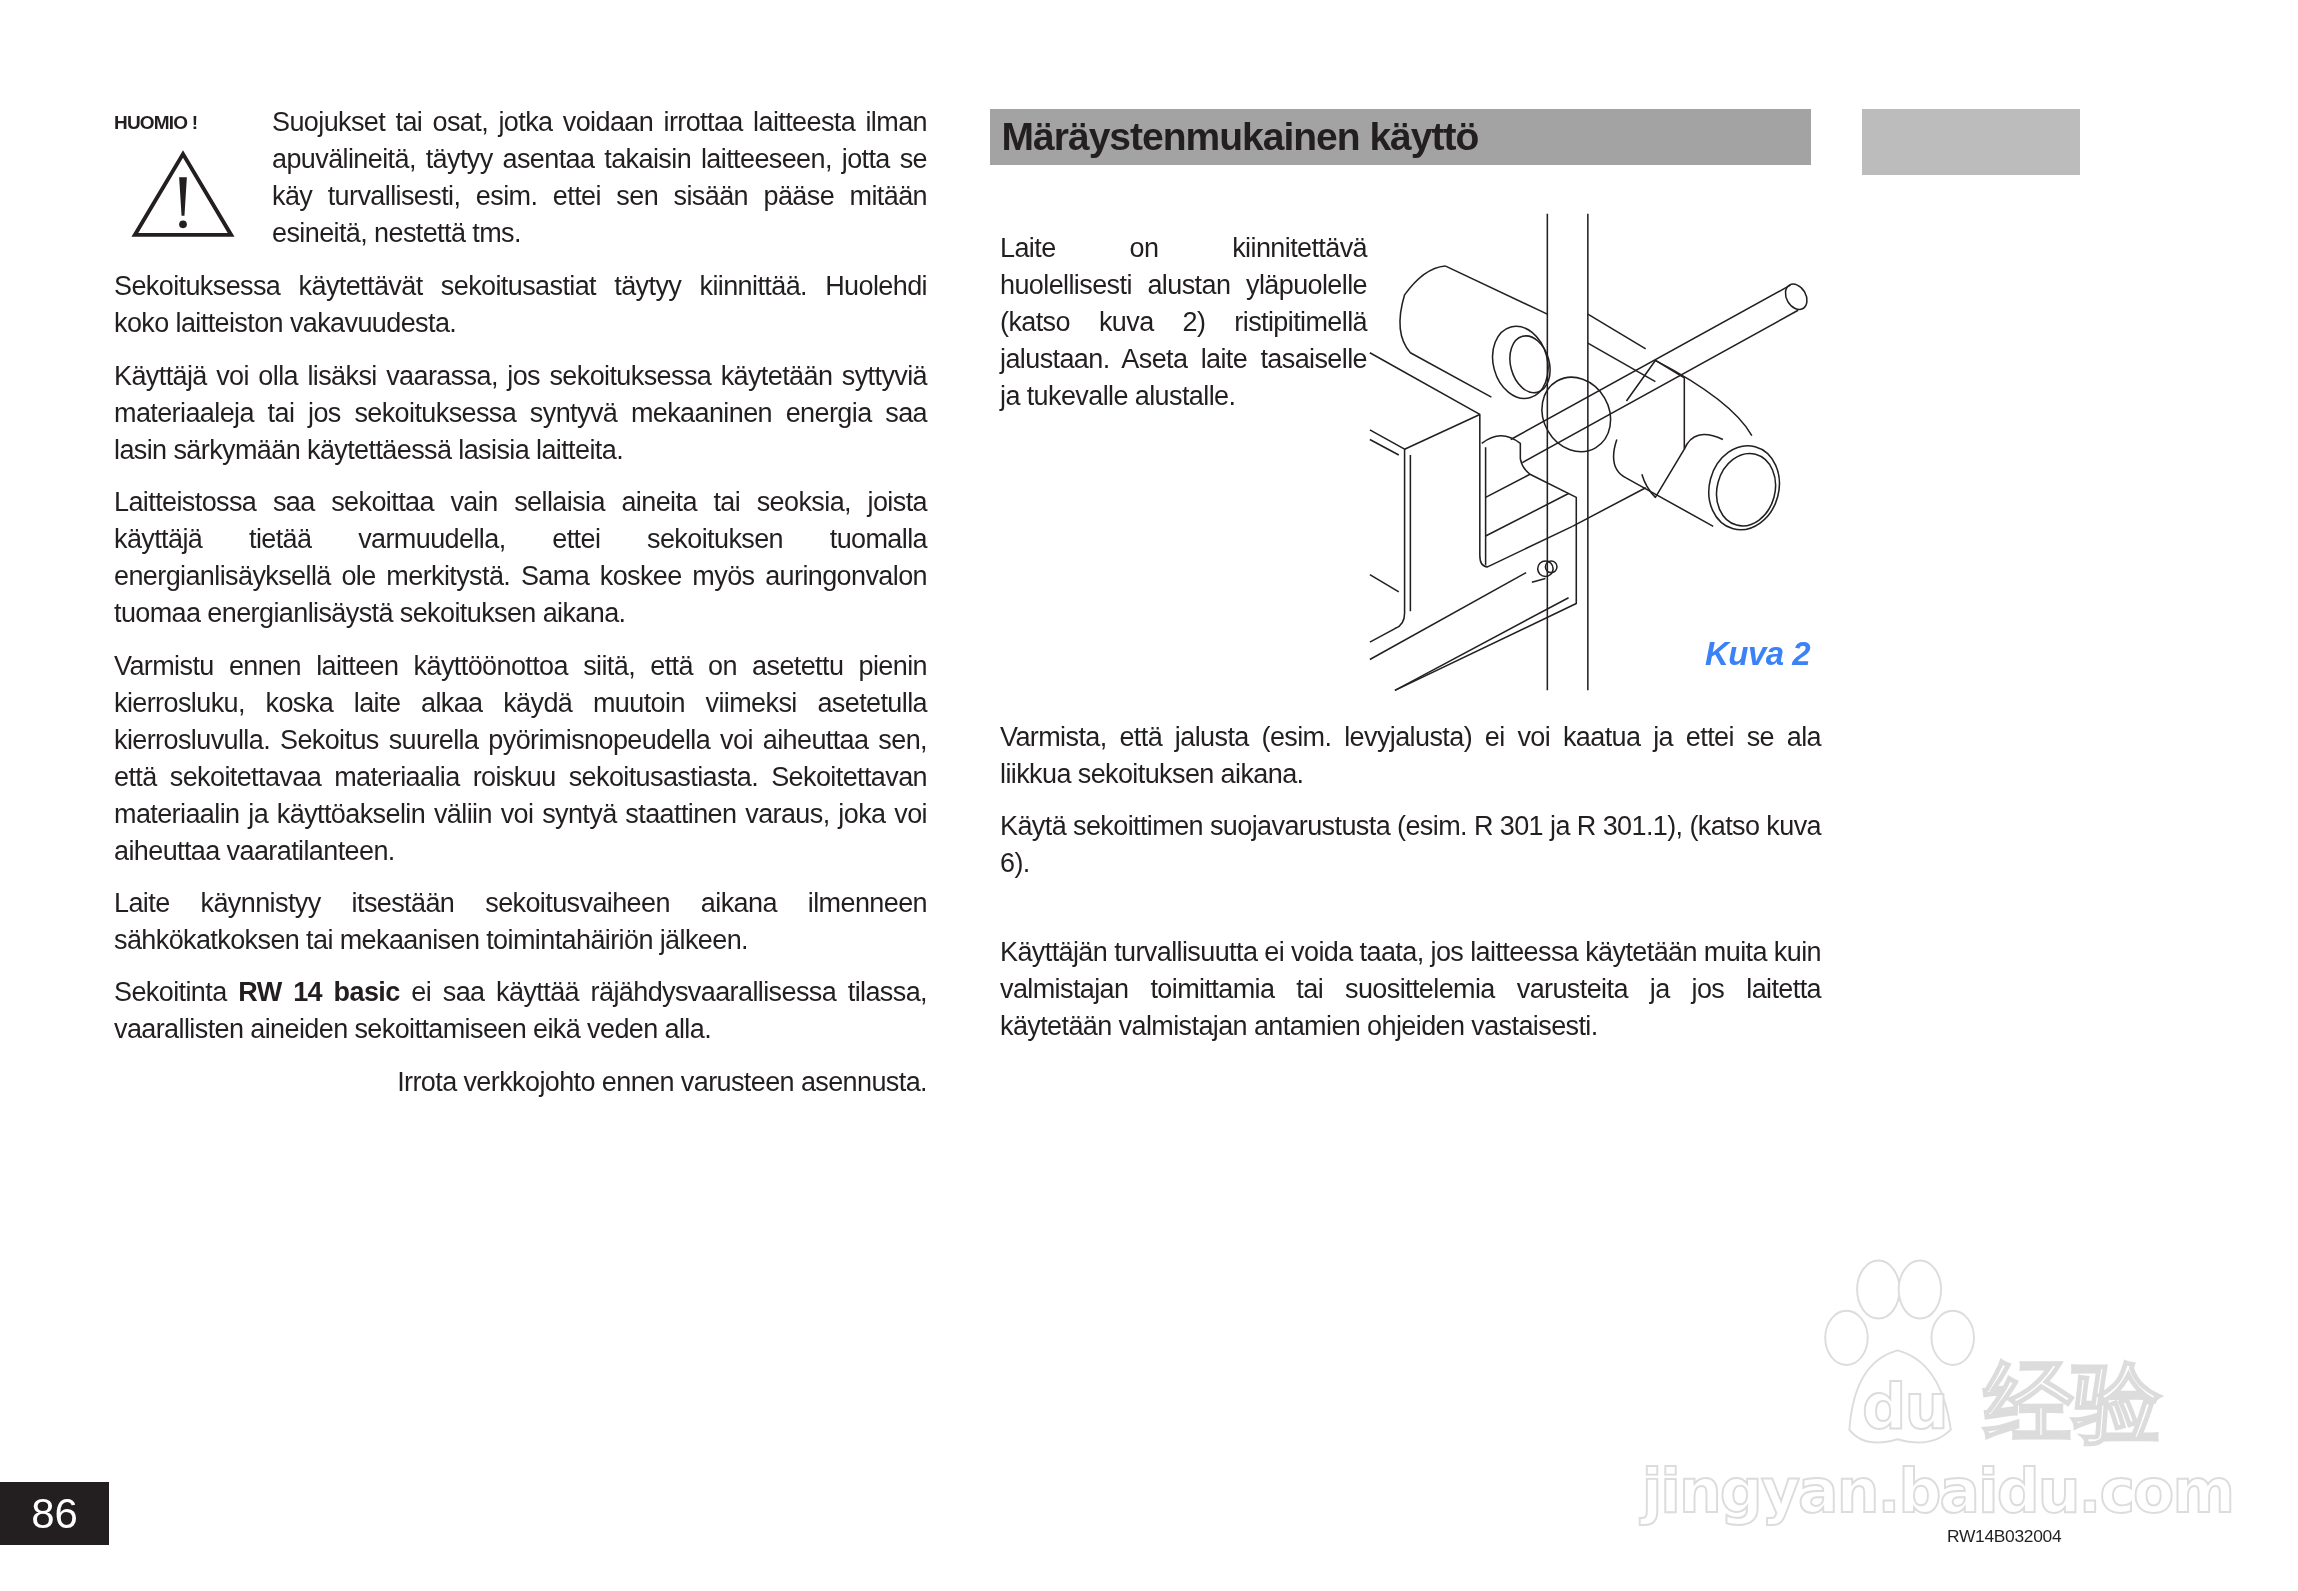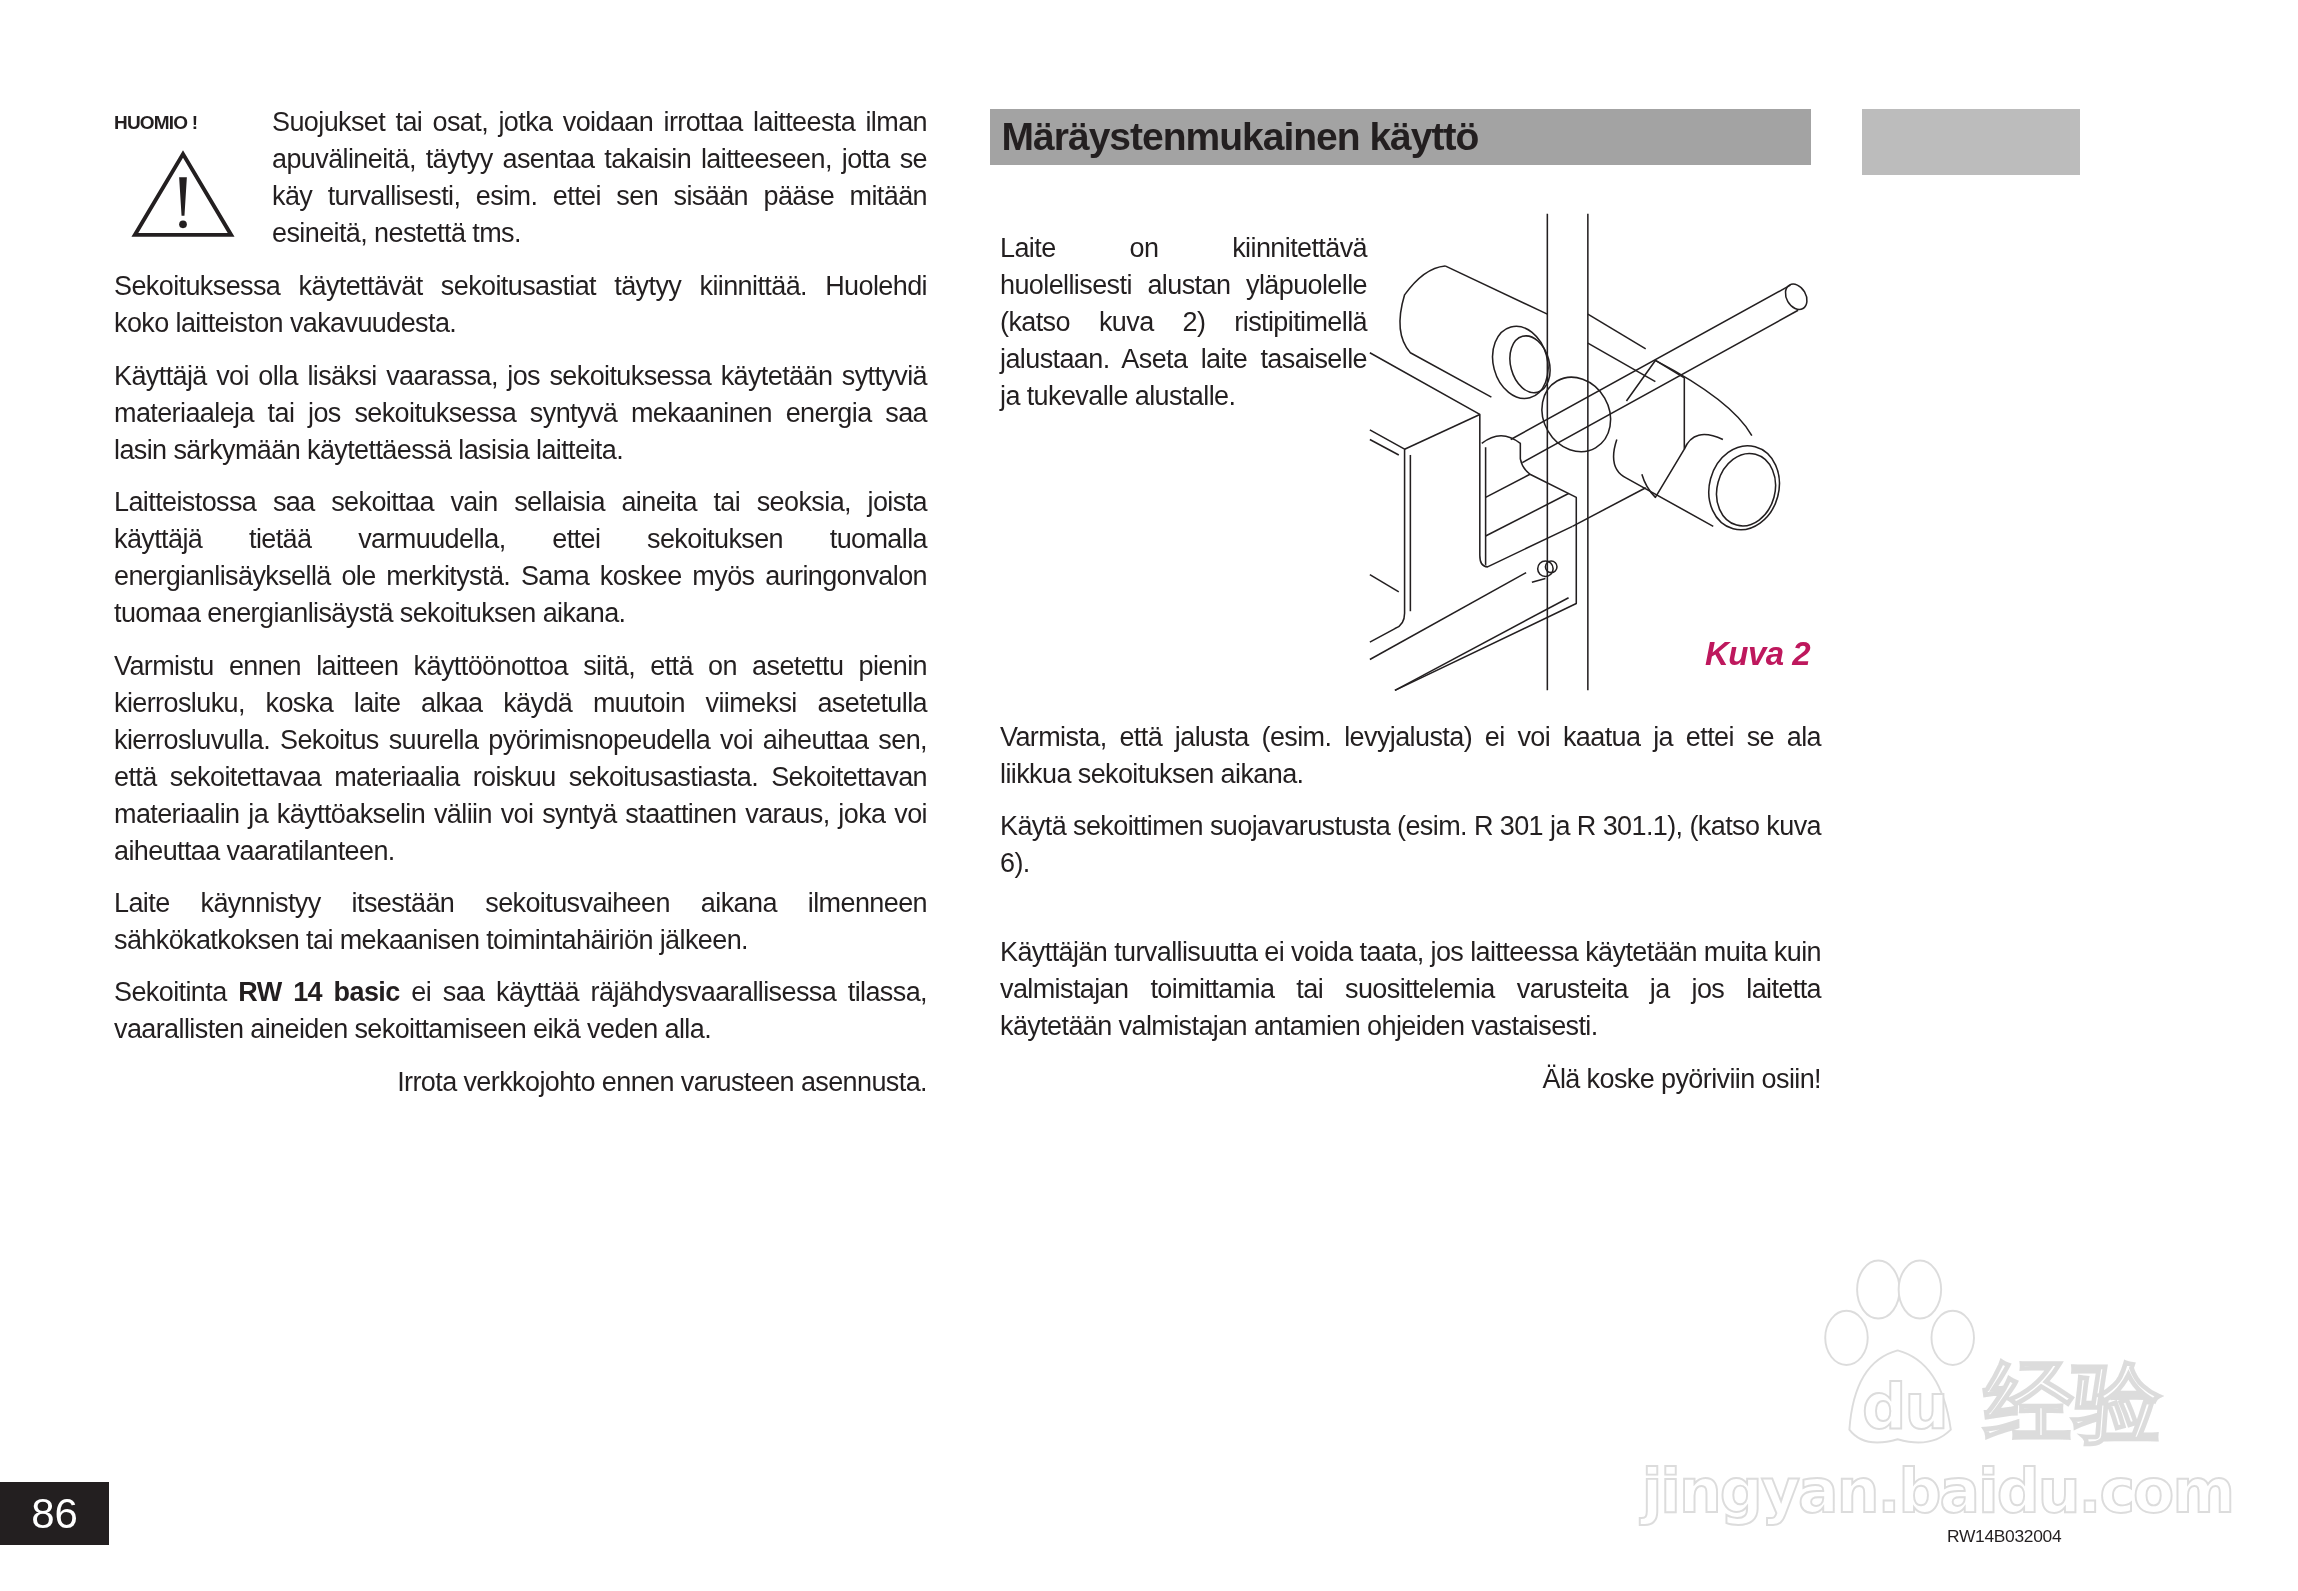--- a/index.html
+++ b/index.html
@@ -48,21 +48,21 @@
     position: absolute; left: 1862px; top: 109px; width: 218px; height: 66px;
     background: #bcbcbc;
   }
 
   .figure {
     position: absolute; left: 1366px; top: 208px; width: 463px; height: 492px;
   }
   .fig-caption {
     position: absolute; left: 1705px; top: 635px;
     font-size: 33px; font-weight: bold; font-style: italic; letter-spacing: -0.5px;
-    color: #be185d;
+    color: #3b82f6;
   }
   .spacer-line { height: 37px; }
 
   .page-number {
     position: absolute; left: 0; top: 1482px; width: 109px; height: 63px;
     background: #231f20; color: #ffffff;
     font-size: 42px; line-height: 63px; text-align: center;
   }
   .doc-code {
     position: absolute; left: 1947px; top: 1526px;
@@ -158,21 +158,20 @@
   <ellipse cx="394" cy="292" rx="30" ry="38" transform="rotate(15 394 292)"></ellipse>
   <path d="M330,250 Q340,226 370,240"></path>
   <path d="M214,330 L290,290"></path>
 </svg>
 <div class="fig-caption">Kuva 2</div>
 
 <div class="col right-col-bottom">
   <p style="">Varmista, että jalusta (esim. levyjalusta) ei voi kaatua ja ettei se ala liikkua sekoituksen aikana.</p>
   <p style="margin-bottom:52px">Käytä sekoittimen suojavarustusta (esim. R 301 ja R 301.1), (katso kuva 6).</p>
   <p>Käyttäjän turvallisuutta ei voida taata, jos laitteessa käytetään muita kuin valmistajan toimittamia tai suosittelemia varusteita ja jos laitetta käytetään valmistajan antamien ohjeiden vastaisesti.</p>
-  <p class="last-left">Älä koske pyöriviin osiin!</p>
 </div>
 
 <div class="watermark">
   <svg width="541" height="290" viewBox="0 0 560 300" style="position:absolute;left:0;top:0" fill="#ffffff" stroke="#d9d9d9" stroke-width="2">
     <ellipse cx="255" cy="45" rx="22" ry="30"></ellipse>
     <ellipse cx="298" cy="45" rx="22" ry="30"></ellipse>
     <ellipse cx="222" cy="95" rx="22" ry="28"></ellipse>
     <ellipse cx="332" cy="95" rx="22" ry="28"></ellipse>
     <path d="M225,190 Q230,120 275,108 Q320,120 330,190 Q310,210 275,200 Q240,210 225,190 Z"></path>
   </svg>

